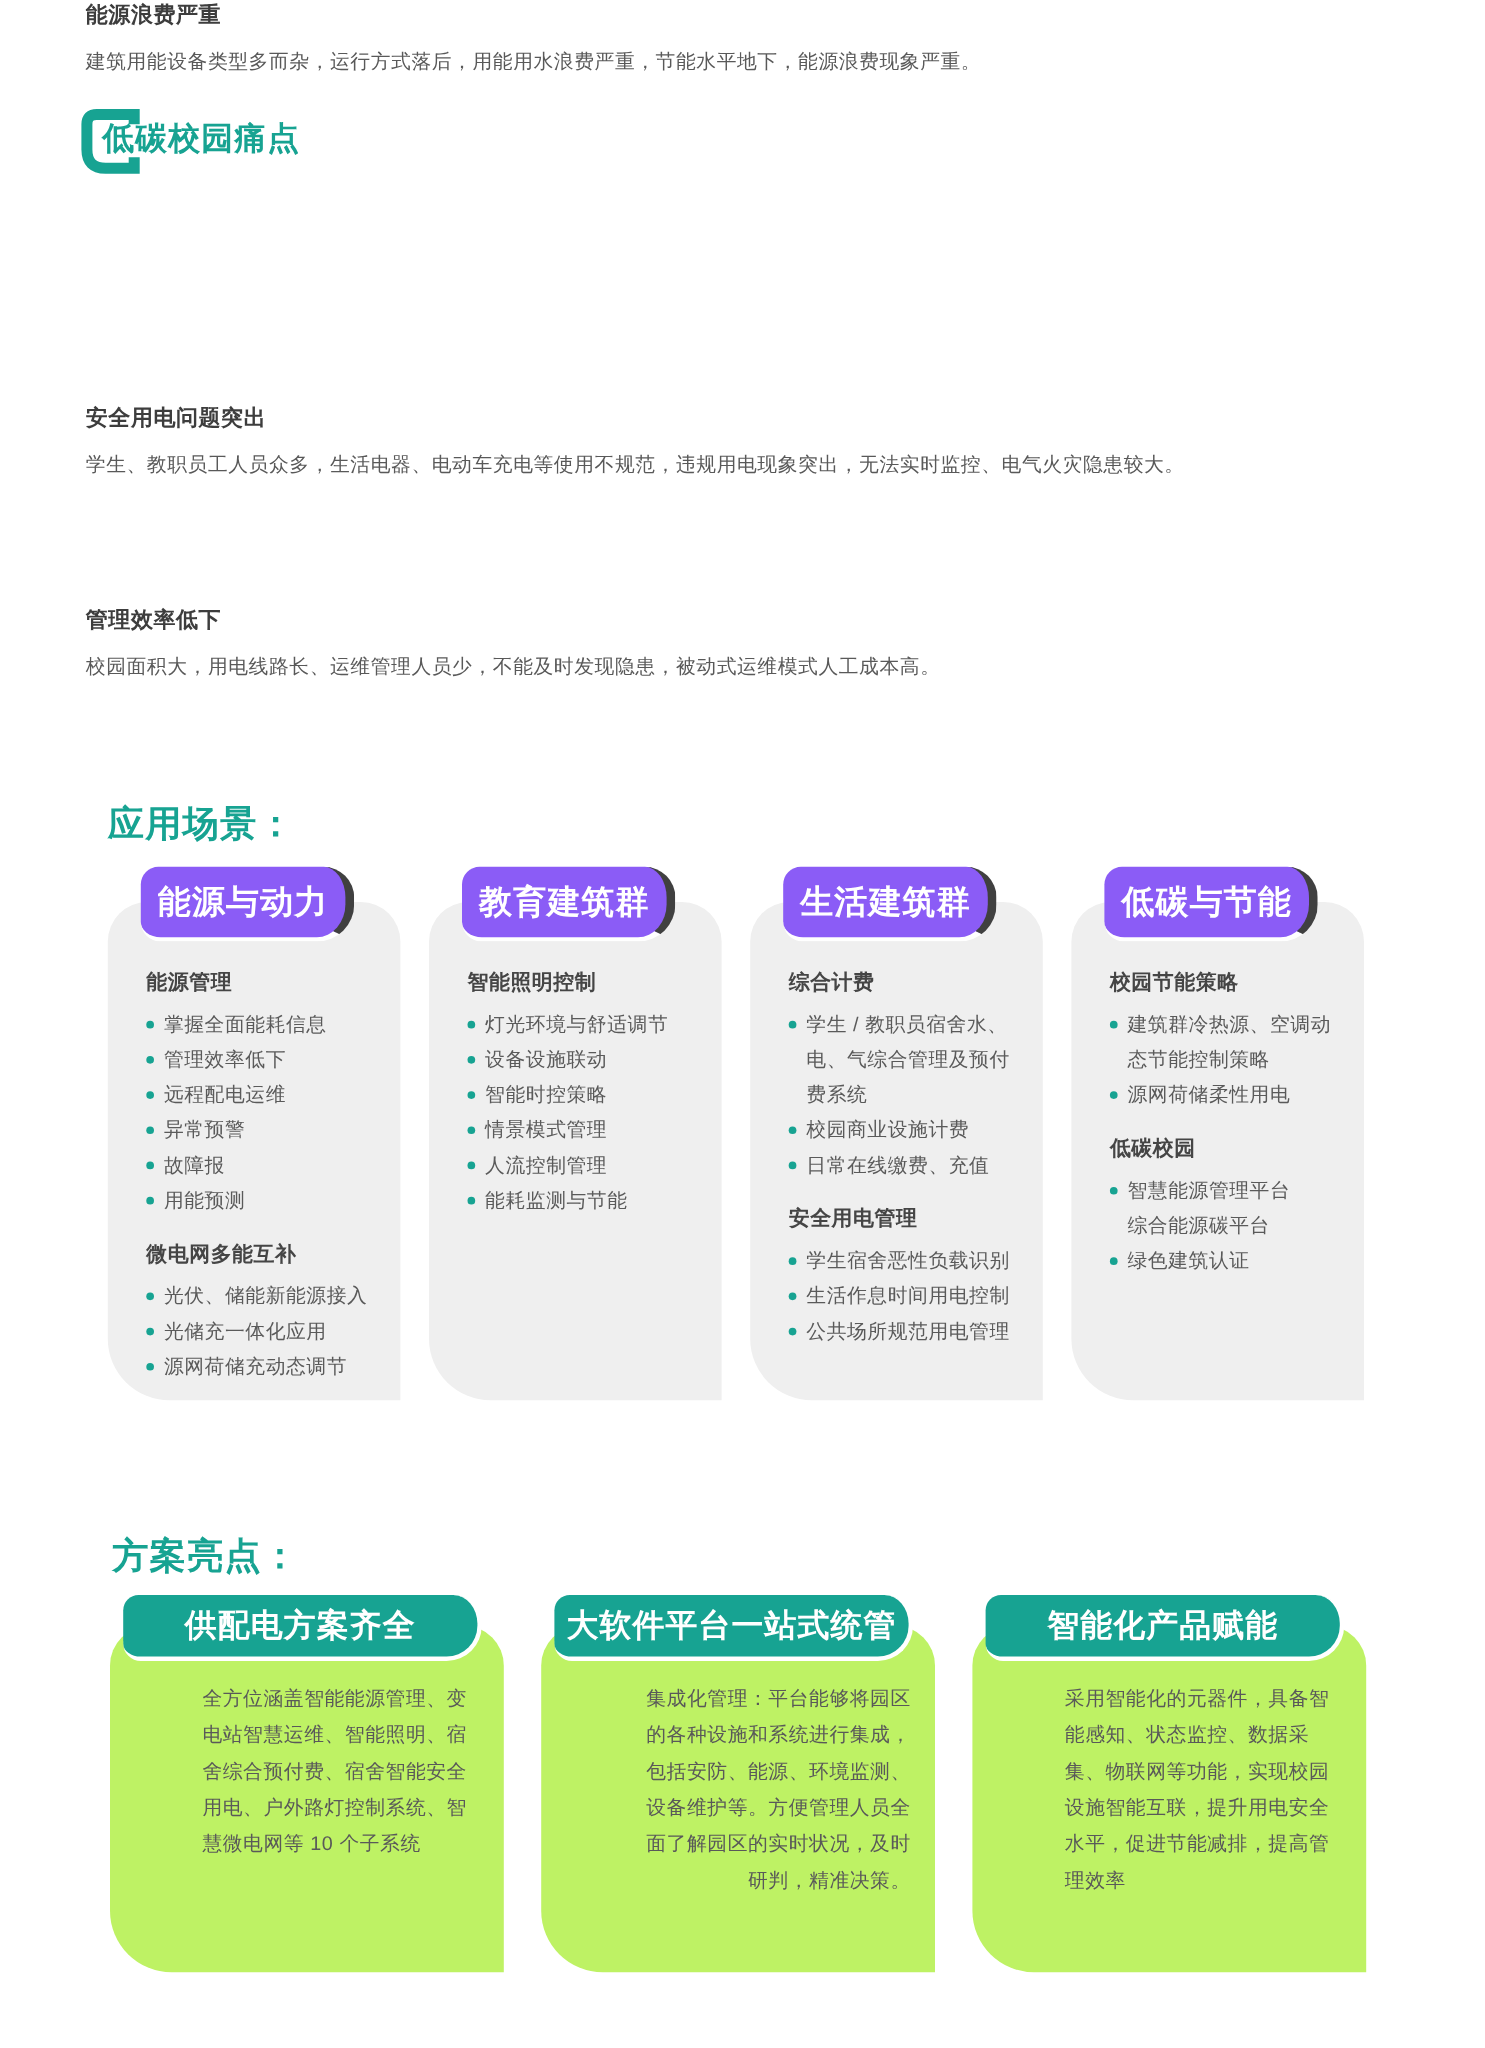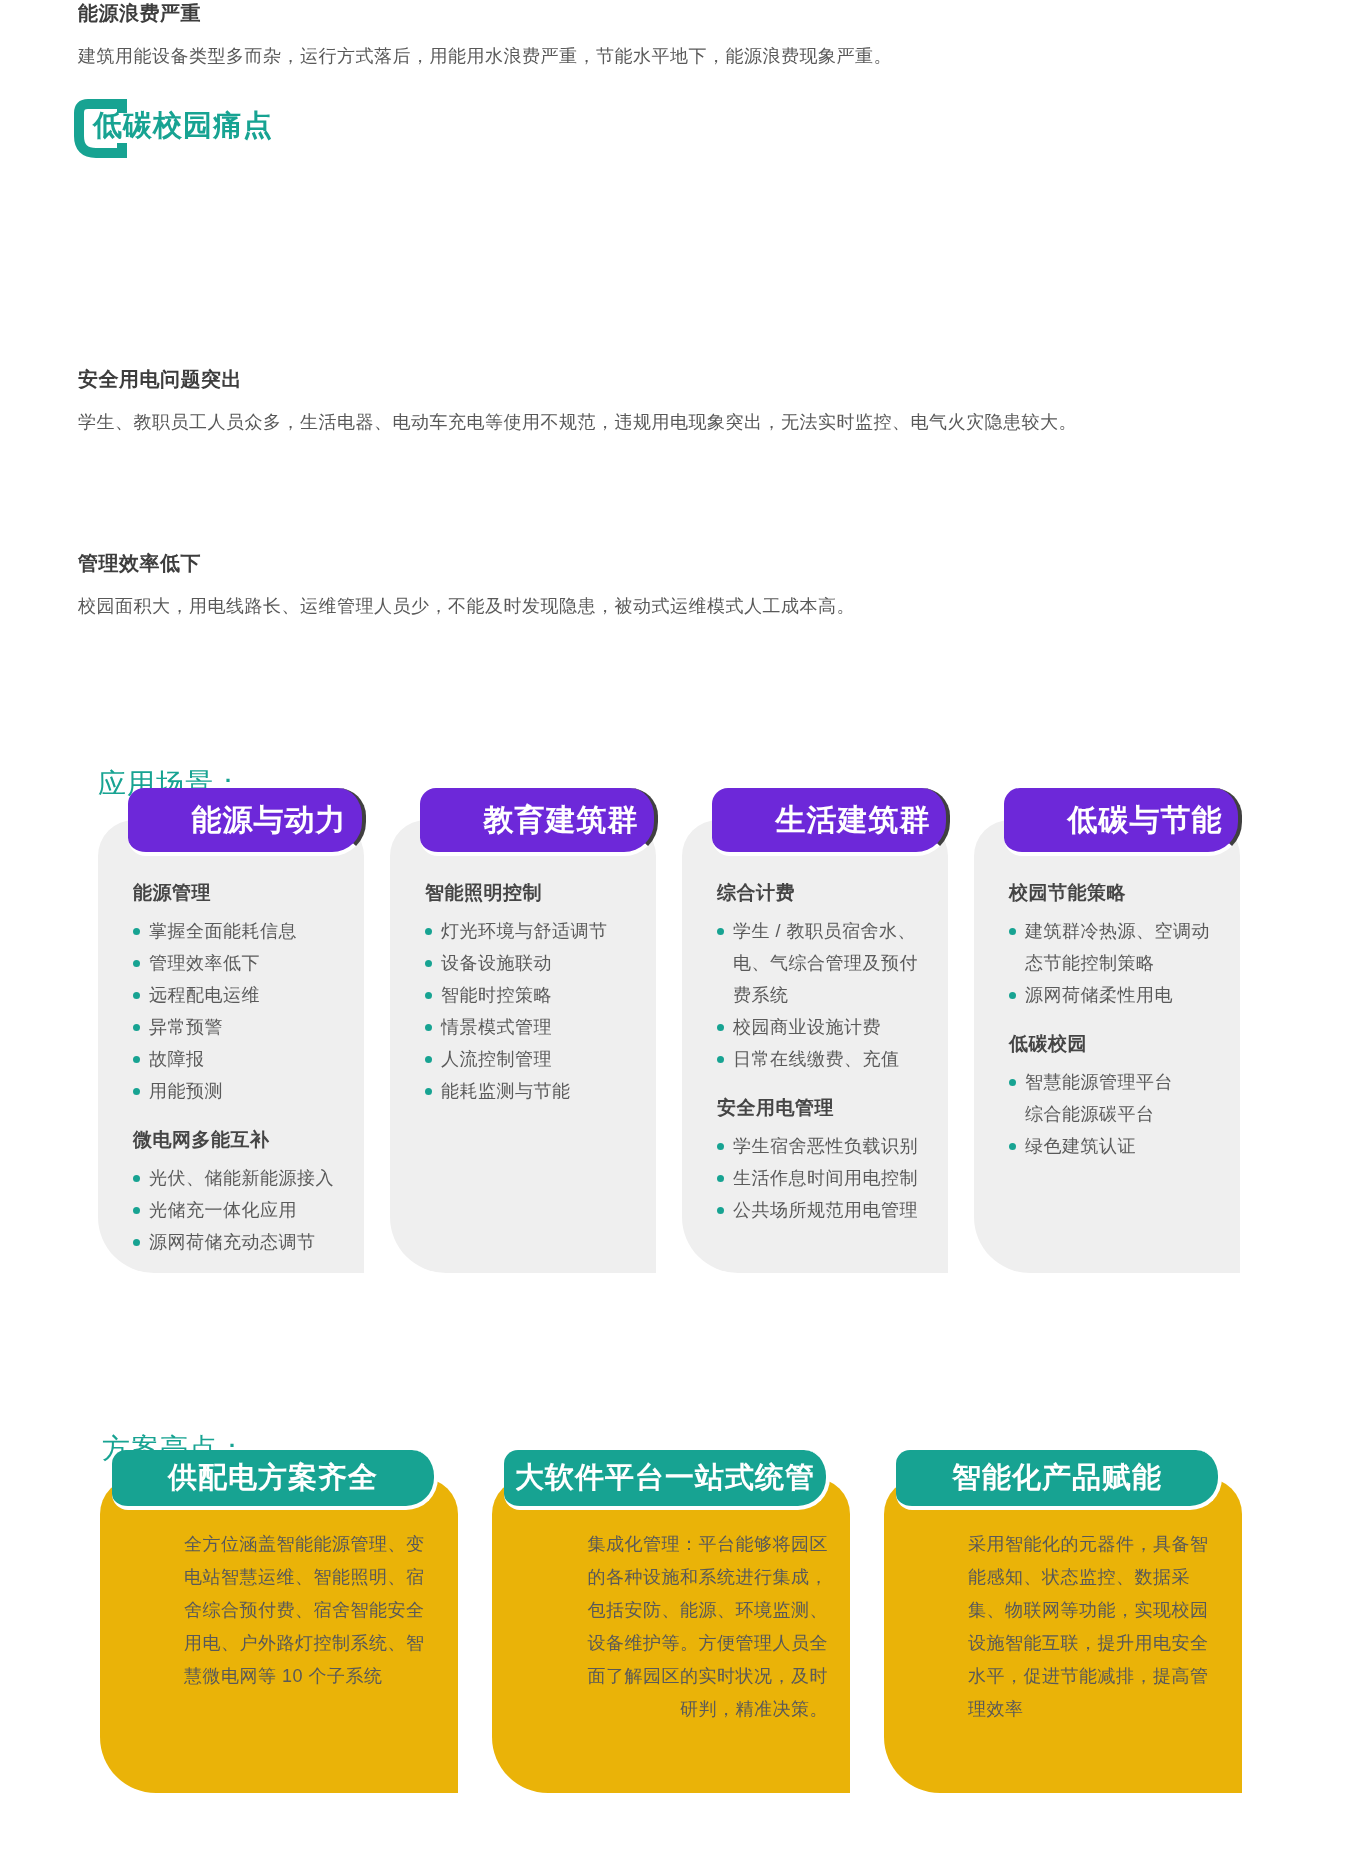--- a/index.html
+++ b/index.html
@@ -16,53 +16,53 @@
   }
   
   .pain{position:absolute;left:78px;width:1150px;}
   .pain:nth-of-type(1){top:214px;}
   .pain-2{top:366px !important;}
   .pain-3{top:526px !important;margin-top:24px;}
   .pain h3{margin:0 0 16px 0;font-size:20px;font-weight:bold;color:#3d3d3d;letter-spacing:0.5px;}
   .pain p{margin:0;font-size:18px;color:#595959;letter-spacing:0.5px;line-height:26px;}
   
   .section-label{
-    position:absolute;font-size:28px;font-weight:normal;color:#17a392;letter-spacing:1px;white-space:nowrap;margin-top:38px;
+    position:absolute;font-size:33px;font-weight:bold;color:#17a392;letter-spacing:1px;white-space:nowrap;
   }
   .label-scenarios{left:98px;top:727px;}
   .label-highlights{left:102px;top:1392px;}
   
   .sc-card{
     position:absolute;top:820px;width:266px;height:453px;
     background:#efefef;border-radius:36px 36px 0 56px;
   }
   .sc-card.c1{left:98px;}  .sc-card.c2{left:390px;}
   .sc-card.c3{left:682px;} .sc-card.c4{left:974px;}
   .sc-tab{
     position:absolute;top:-32px;left:30px;width:186px;height:64px;
-    background:#6d28d9;border-radius:16px 28px 34px 18px;
-    border-right:4px solid #404040;border-bottom:4px solid #fff;box-sizing:content-box;
+    background:#8b5cf6;border-radius:16px 28px 34px 18px;
+    border-right:8px solid #404040;border-bottom:4px solid #fff;box-sizing:content-box;
     display:flex;align-items:center;justify-content:center;
-    color:#ffffff;font-size:30px;font-weight:bold;letter-spacing:1px;white-space:nowrap;padding-left:48px;
+    color:#ffffff;font-size:30px;font-weight:bold;letter-spacing:1px;white-space:nowrap;
   }
   .sc-body{padding:60px 16px 0 35px;}
   .sc-sec-head{margin:20px 0 9px 0;font-size:19px;font-weight:bold;color:#454545;letter-spacing:0.5px;}
   .sc-body .sc-sec:first-child .sc-sec-head{margin-top:0;}
   .sc-list{list-style:none;margin:0;padding:0;}
   .sc-list li{
     position:relative;padding-left:16px;font-size:18px;color:#5a5a5a;
     line-height:32px;letter-spacing:0.5px;
   }
   .sc-list li .dot{
     position:absolute;left:0;top:13px;width:7px;height:7px;border-radius:50%;background:#17a392;
   }
   
   .hl-card{
     position:absolute;top:1478px;width:358px;height:315px;
-    background:#eab308;border-radius:36px 36px 0 56px;
+    background:#bef264;border-radius:36px 36px 0 56px;
   }
   .hl-card.h1{left:100px;} .hl-card.h2{left:492px;text-align:right;} .hl-card.h3{left:884px;}
   .hl-tab{
     position:absolute;top:-28px;left:12px;width:322px;height:56px;
     background:#17a392;border-radius:14px 26px 32px 16px;
     border-right:4px solid #fff;border-bottom:4px solid #fff;box-sizing:content-box;
     display:flex;align-items:center;justify-content:center;
     color:#ffffff;font-size:29px;font-weight:bold;letter-spacing:1px;white-space:nowrap;
   }
   .hl-body{

